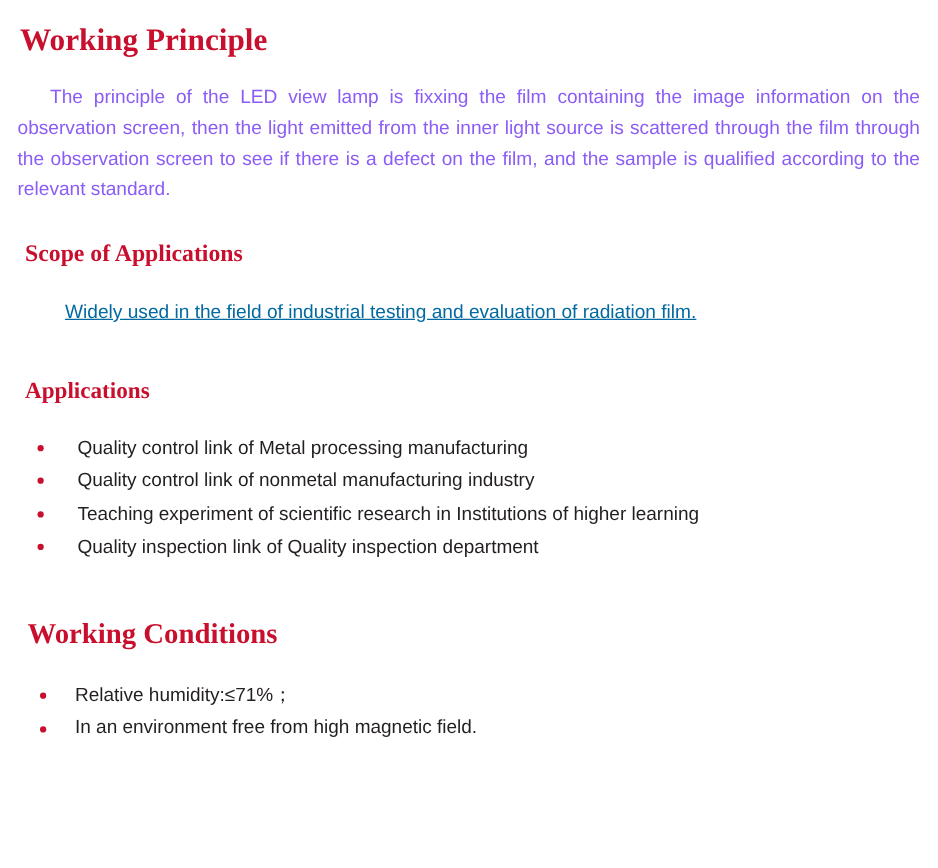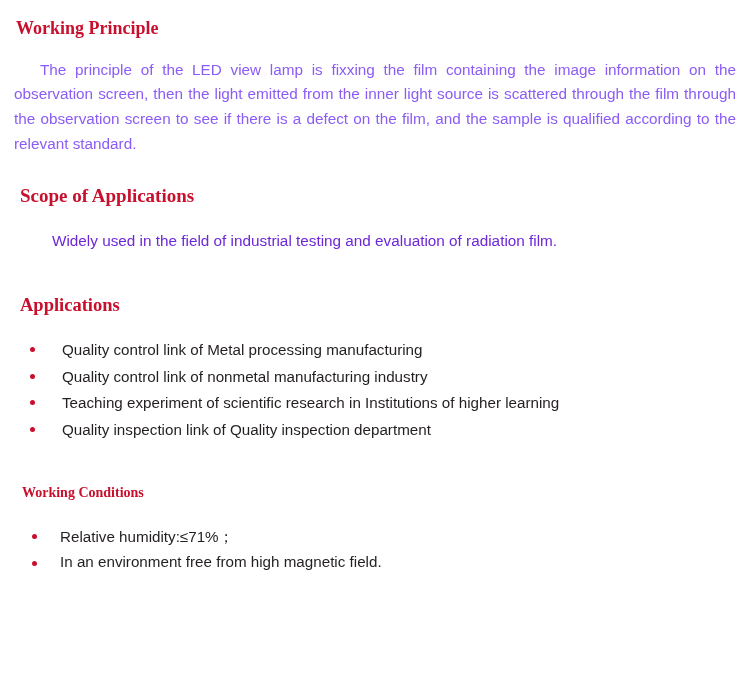--- a/index.html
+++ b/index.html
@@ -23,50 +23,51 @@
   }
   .heading {
     font-family: "Liberation Serif", serif;
     font-weight: bold;
     color: #c8102e;
     font-size: 19px;
     line-height: 1.2;
   }
   .heading.h-principle {
     margin: 18px 0 0 2px;
-    font-size: 18px;
+    font-size: 25px;
   }
   .heading.h-scope {
     margin: 0 0 0 6px;
     font-size: 19px;
   }
   .heading.h-applications {
     margin: 0 0 0 6px;
     font-size: 18.5px;
   }
   .heading.h-conditions {
     margin: 0 0 0 8px;
-    font-size: 14px;
+    font-size: 23px;
   }
   .para {
     margin: 18px 0 0 0;
     font-size: 15.3px;
     line-height: 1.62;
     text-align: justify;
     text-indent: 26px;
     color: #8b5cf6;
   }
   .scope-block {
     margin-top: 28px;
   }
   .scope-text {
     margin: 22px 0 16px 38px;
     font-size: 15.3px;
     line-height: 1.6;
-    color: #6d28d9;
+    color: #0369a1;
+    text-decoration: underline;
   }
   .apps-block {
     margin-top: 40px;
   }
   .bullets {
     list-style: none;
     margin: 22px 0 0 0;
     padding: 0;
   }
   .bullets li {

